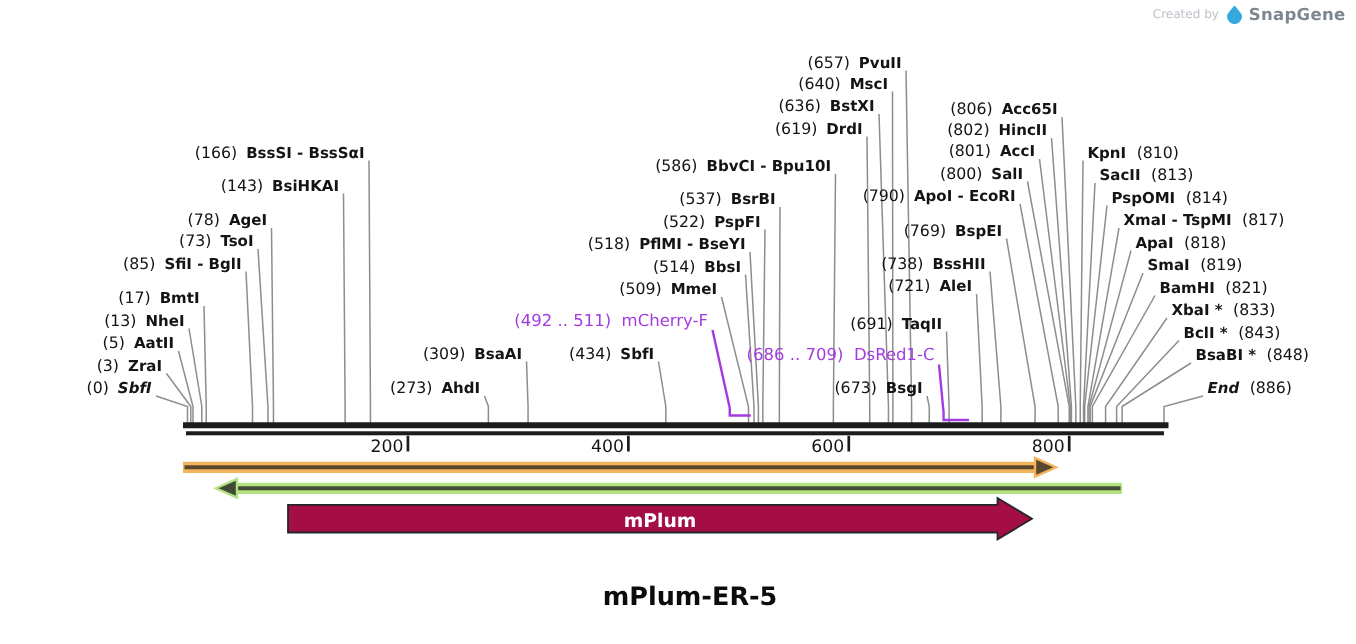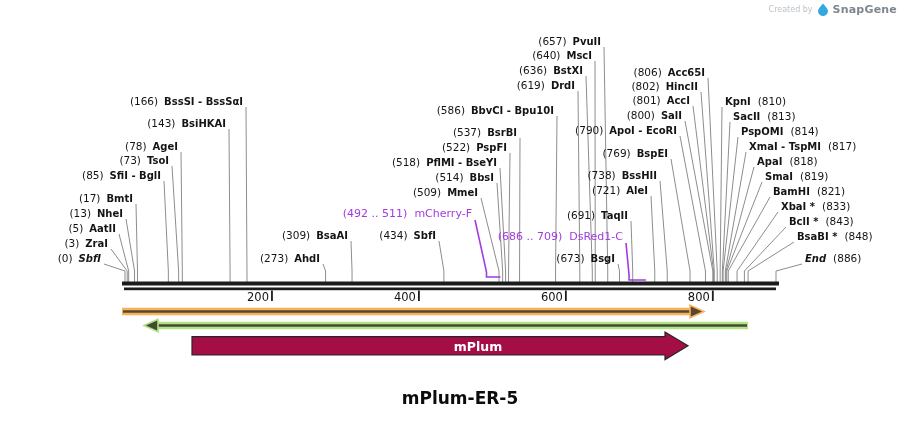--- a/index.html
+++ b/index.html
@@ -92,21 +92,21 @@
       <path d="M192,336.6 H665 V332 L688,345.8 L665,359.6 V355 H192 Z" fill="#a50d45" stroke="#23262b" stroke-width="1.2"></path>
       <polyline points="475,220 486.50338600451465,272 486.50338600451465,277 500.4638826185102,277" fill="none" stroke="#a33be0" stroke-width="1.6"></polyline>
       <polyline points="626,243 629.0474040632055,275 629.0474040632055,280 645.9469525959368,280" fill="none" stroke="#a33be0" stroke-width="1.6"></polyline>
     </svg>
 
   <div id="labels">
       <div class="tick-label" style="right: 635.047px; top: 290px;">200</div>
       <div class="tick-label" style="right: 488.095px; top: 290px;">400</div>
       <div class="tick-label" style="right: 341.142px; top: 290px;">600</div>
       <div class="tick-label" style="right: 194.19px; top: 290px;">800</div>
-      <div class="feature-text" style="left: 192px; top: 337.6px; width: 496px; height: 18px; padding-left: 38px;">mPlum</div>
+      <div class="feature-text" style="left: 192px; top: 337.6px; width: 496px; height: 18px;">mPlum</div>
       <div class="primer-label" style="right: 432px; top: 207px; color: rgb(163, 59, 224);"><span class="pos">(492 .. 511)</span><span class="pname">mCherry-F</span></div>
       <div class="primer-label" style="right: 281px; top: 230px; color: rgb(163, 59, 224);"><span class="pos">(686 .. 709)</span><span class="pname">DsRed1-C</span></div>
       <div class="site-label left italic" style="top: 252px; right: 803px;"><span class="pos">(0)</span><span class="name">SbfI</span></div>
       <div class="site-label left" style="top: 237px; right: 796px;"><span class="pos">(3)</span><span class="name">ZraI</span></div>
       <div class="site-label left" style="top: 222px; right: 788px;"><span class="pos">(5)</span><span class="name">AatII</span></div>
       <div class="site-label left" style="top: 207px; right: 781px;"><span class="pos">(13)</span><span class="name">NheI</span></div>
       <div class="site-label left" style="top: 192px; right: 771px;"><span class="pos">(17)</span><span class="name">BmtI</span></div>
       <div class="site-label left" style="top: 169px; right: 743px;"><span class="pos">(85)</span><span class="name">SfiI - BglI</span></div>
       <div class="site-label left" style="top: 154px; right: 735px;"><span class="pos">(73)</span><span class="name">TsoI</span></div>
       <div class="site-label left" style="top: 140px; right: 726px;"><span class="pos">(78)</span><span class="name">AgeI</span></div>

